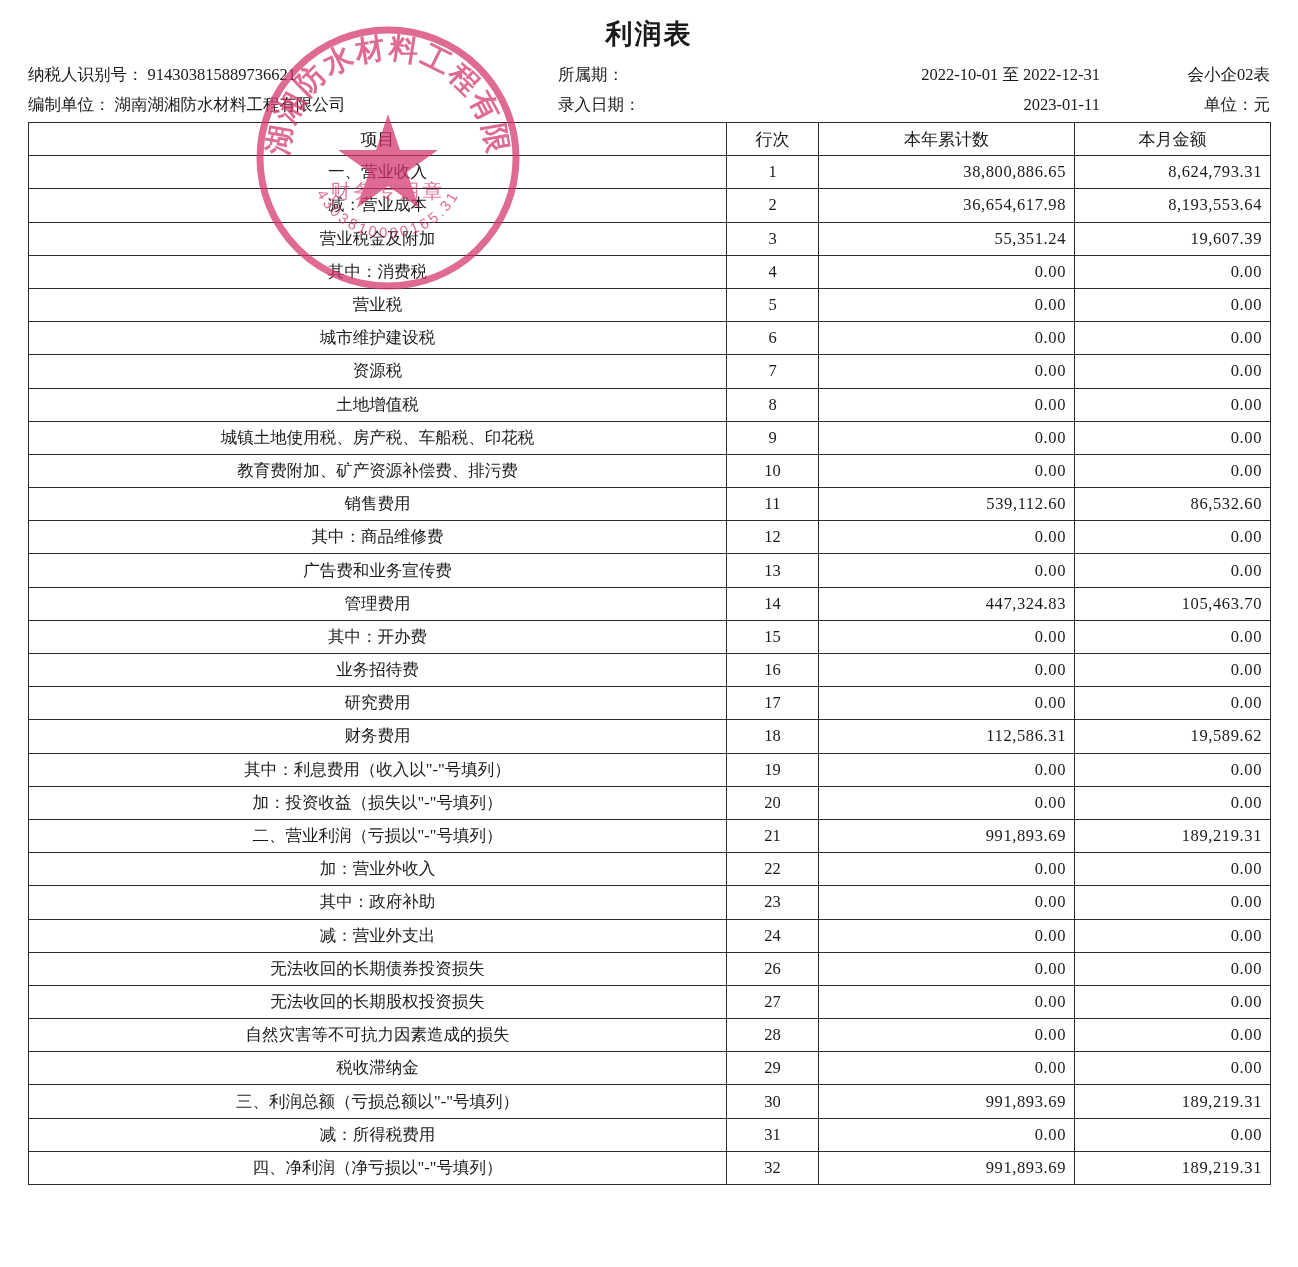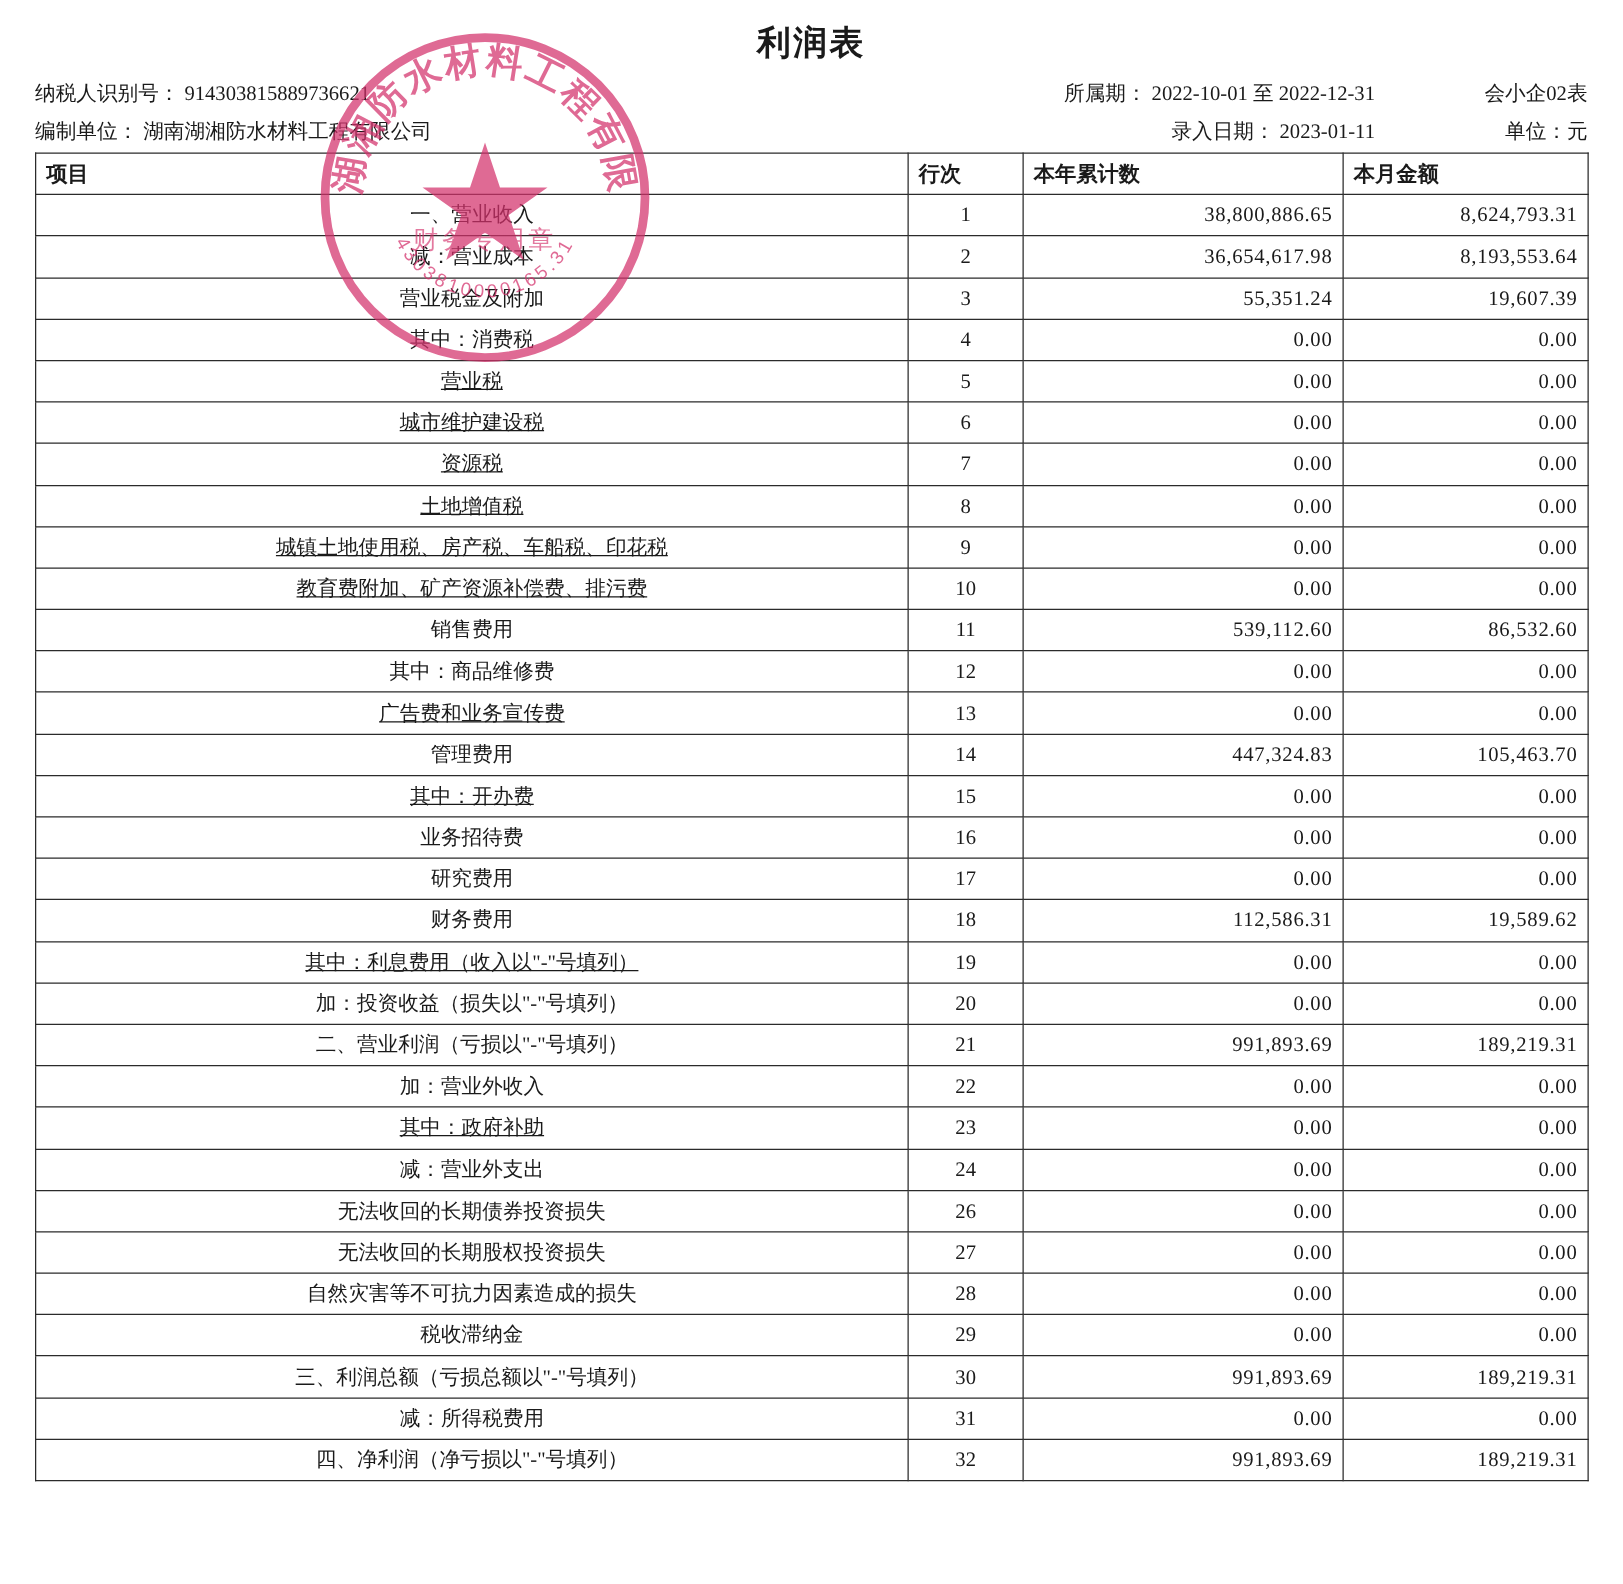--- a/index.html
+++ b/index.html
@@ -50,21 +50,21 @@
     white-space: nowrap;
   }
   .meta-value {
     margin-left: 4px;
     white-space: nowrap;
   }
   .meta-center {
     flex: 1;
     display: flex;
     align-items: baseline;
-    justify-content: flex-end;
+    justify-content: space-between;
     padding-left: 10px;
   }
   .meta-right {
     width: 170px;
     text-align: right;
     white-space: nowrap;
   }
   table.report {
     width: 1242px;
     margin: 4px 28px 0 28px;
@@ -72,43 +72,43 @@
     table-layout: fixed;
     font-size: 16.5px;
   }
   table.report th, table.report td {
     border: 1px solid #2b2b2b;
     height: 33.2px;
     padding: 0 8px;
     box-sizing: border-box;
   }
   table.report thead th {
-    text-align: left;
-    font-weight: bold;
+    text-align: center;
+    font-weight: normal;
     font-size: 17px;
   }
   col.c-item { width: 698px; }
   col.c-line { width: 92px; }
   col.c-ytd  { width: 256px; }
   col.c-mon  { width: 196px; }
   td.item {
     text-align: center;
     white-space: nowrap;
   }
   td.line {
     text-align: center;
   }
   td.num {
     text-align: right;
     font-family: "Liberation Serif", serif;
     letter-spacing: 0.6px;
   }
   .ind0 { padding-left: 6px; }
   .ind1 { padding-left: 44px; margin-left: 24px; }
-  .ind2 { padding-left: 66px; text-decoration: underline; }
+  .ind2 { padding-left: 66px; }
   .ind3 { padding-left: 88px; }
 
   
   .stamp {
     position: absolute;
     left: 252px;
     top: 6px;
     width: 272px;
     height: 272px;
     pointer-events: none;

